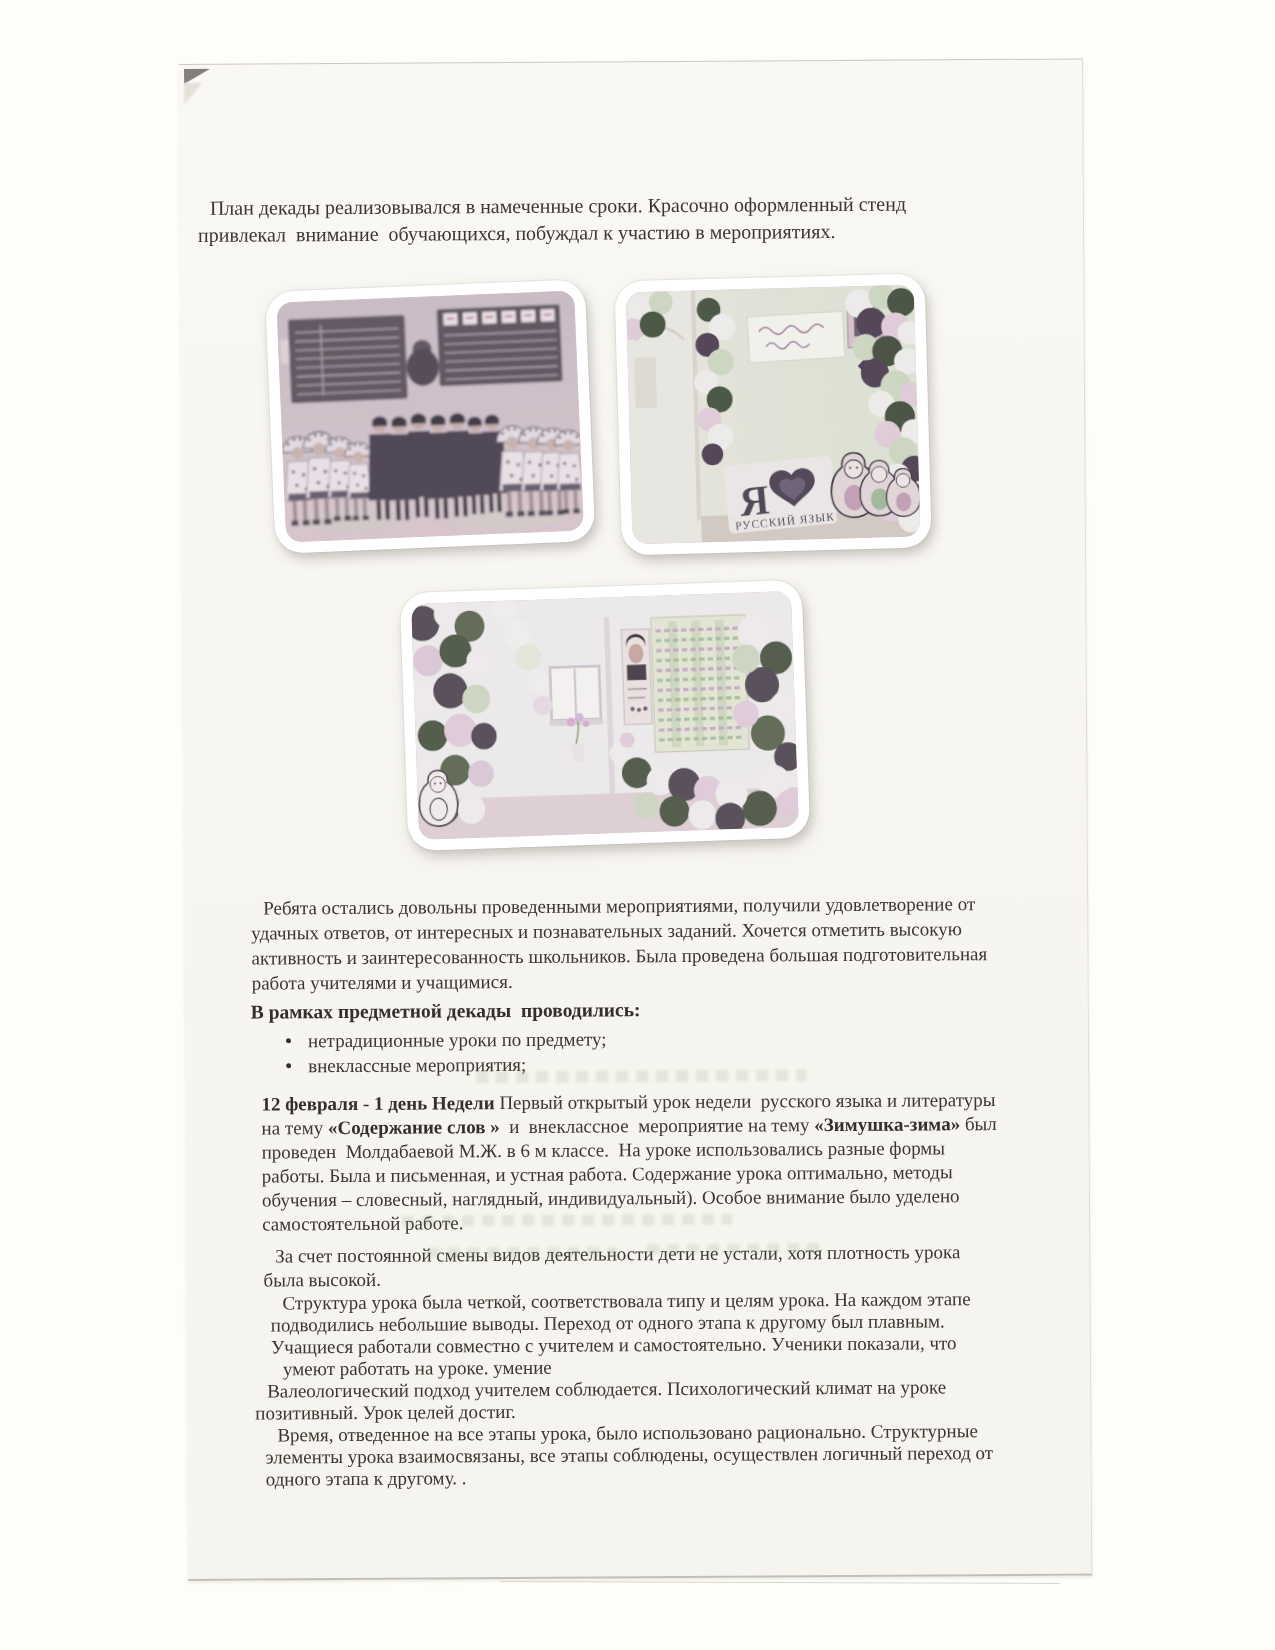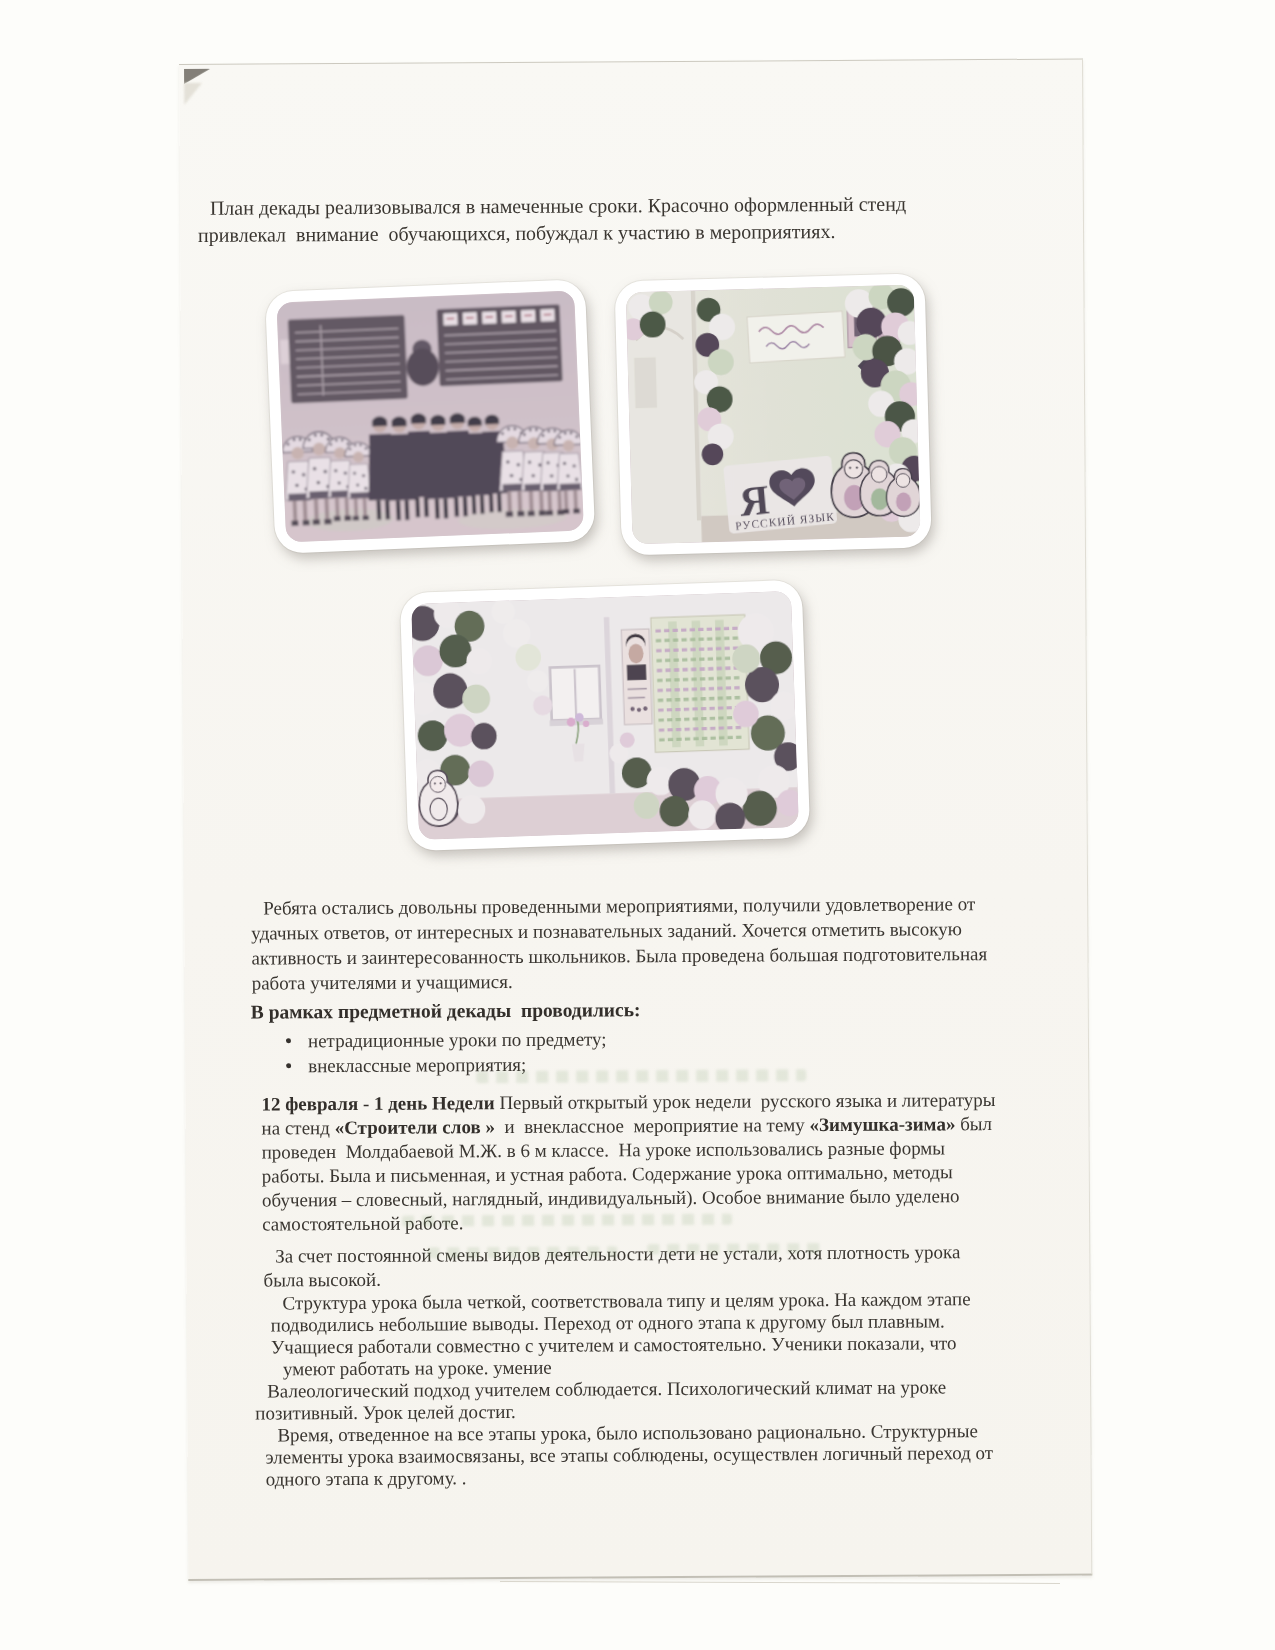--- a/index.html
+++ b/index.html
@@ -397,21 +397,21 @@
     <span class="dot"></span>
     <span class="btxt">нетрадиционные уроки по предмету;</span>
   </div>
   <div class="brow" style="top:989px;">
     <span class="dot"></span>
     <span class="btxt">внеклассные мероприятия;</span>
   </div>
 
   <div class="para p3">
     <div class="ln"><span class="b">12 февраля - 1 день Недели</span><span> Первый открытый урок недели  русского языка и литературы</span></div>
-    <div class="ln"><span>на стенд </span><span class="b">«Строители слов »</span><span>  и  внеклассное  мероприятие на тему </span><span class="b">«Зимушка-зима»</span><span> был</span></div>
+    <div class="ln"><span>на тему </span><span class="b">«Содержание слов »</span><span>  и  внеклассное  мероприятие на тему </span><span class="b">«Зимушка-зима»</span><span> был</span></div>
     <div class="ln">проведен  Молдабаевой М.Ж. в 6 м классе.  На уроке использовались разные формы</div>
     <div class="ln">работы. Была и письменная, и устная работа. Содержание урока оптимально, методы</div>
     <div class="ln">обучения – словесный, наглядный, индивидуальный). Особое внимание было уделено</div>
     <div class="ln">самостоятельной работе.</div>
   </div>
 
   <div class="para p4">
     <div class="ln ind1">За счет постоянной смены видов деятельности дети не устали, хотя плотность урока</div>
     <div class="ln">была высокой.</div>
   </div>

